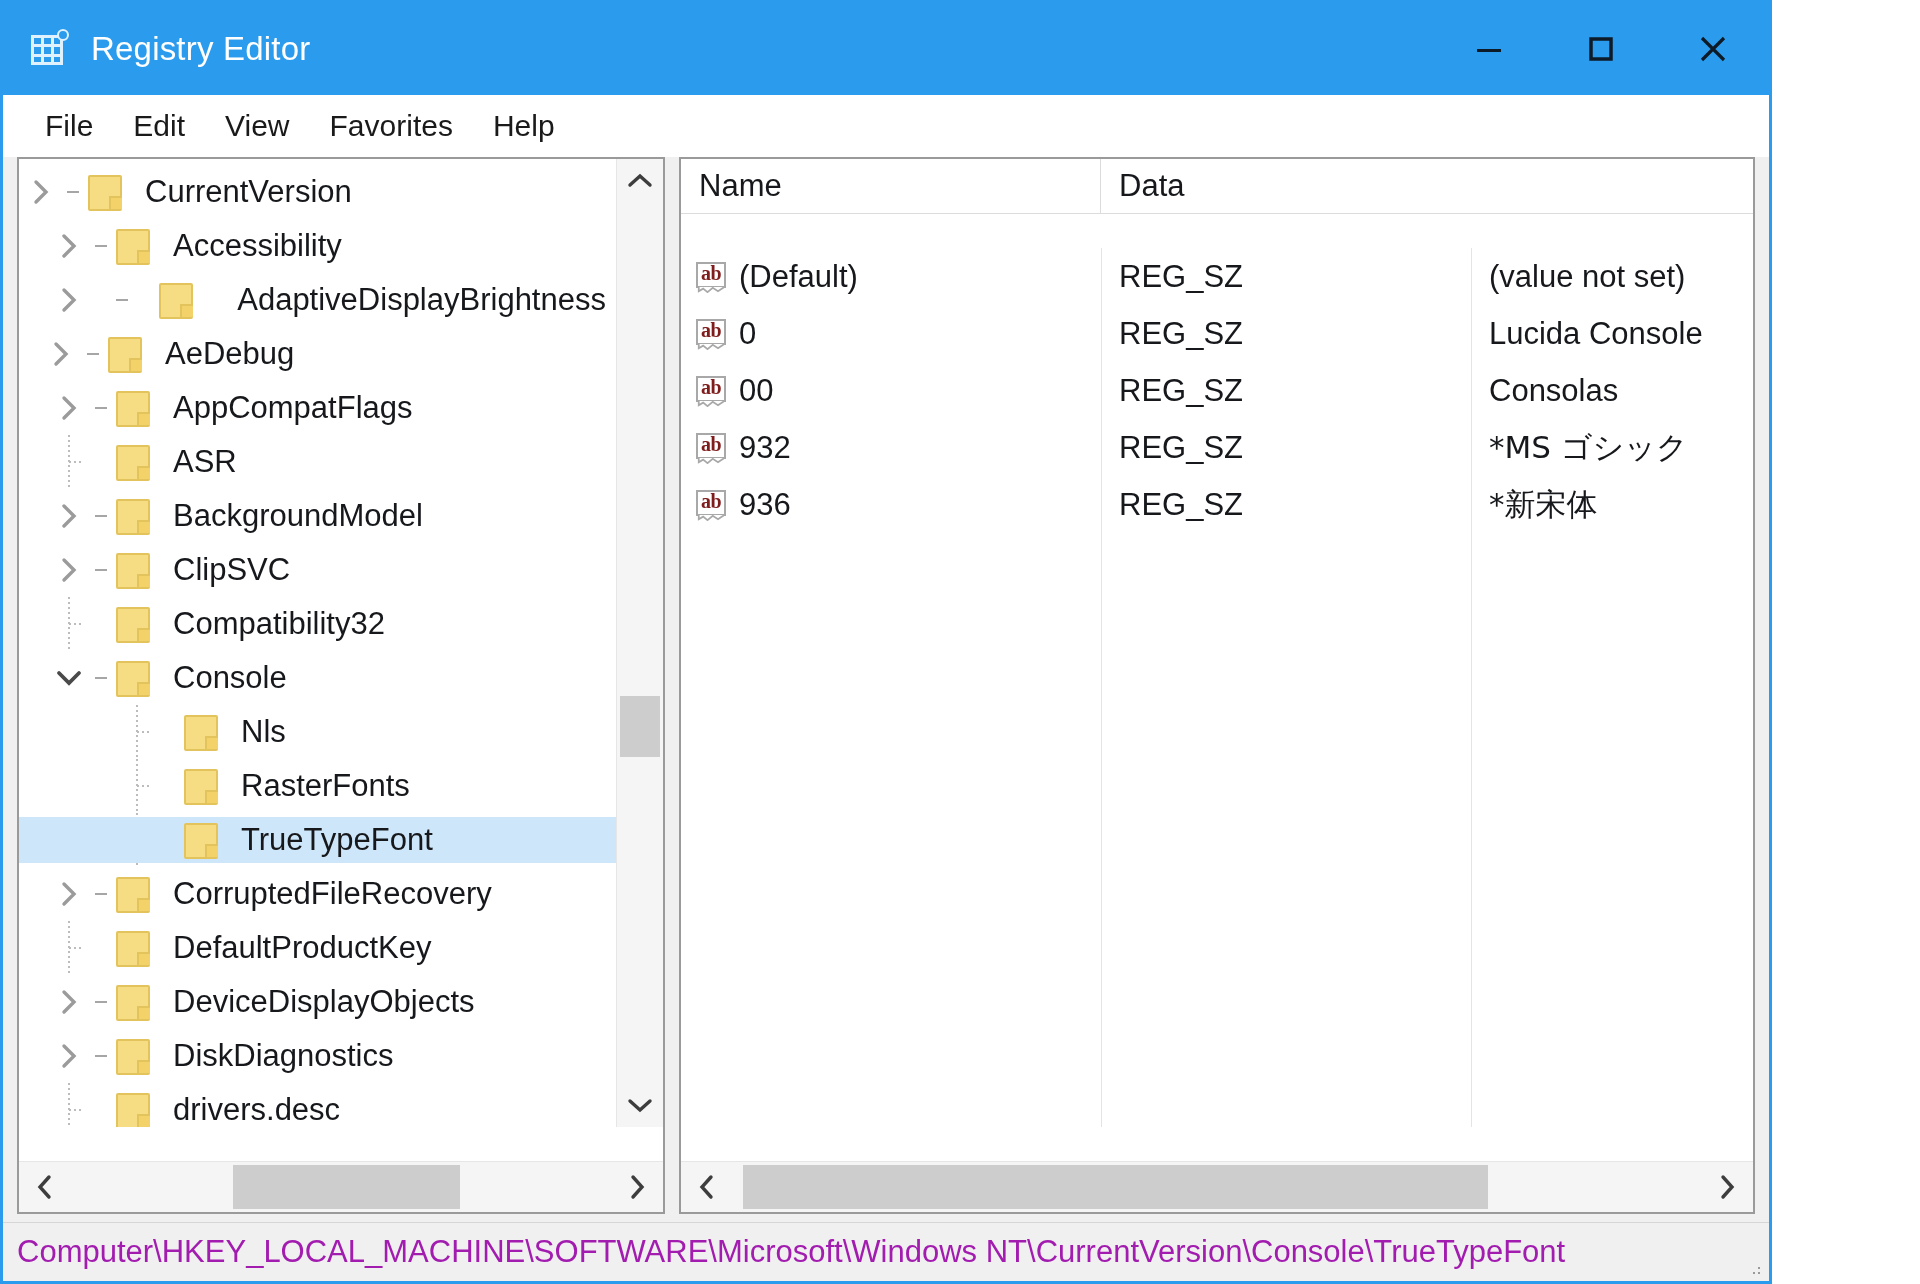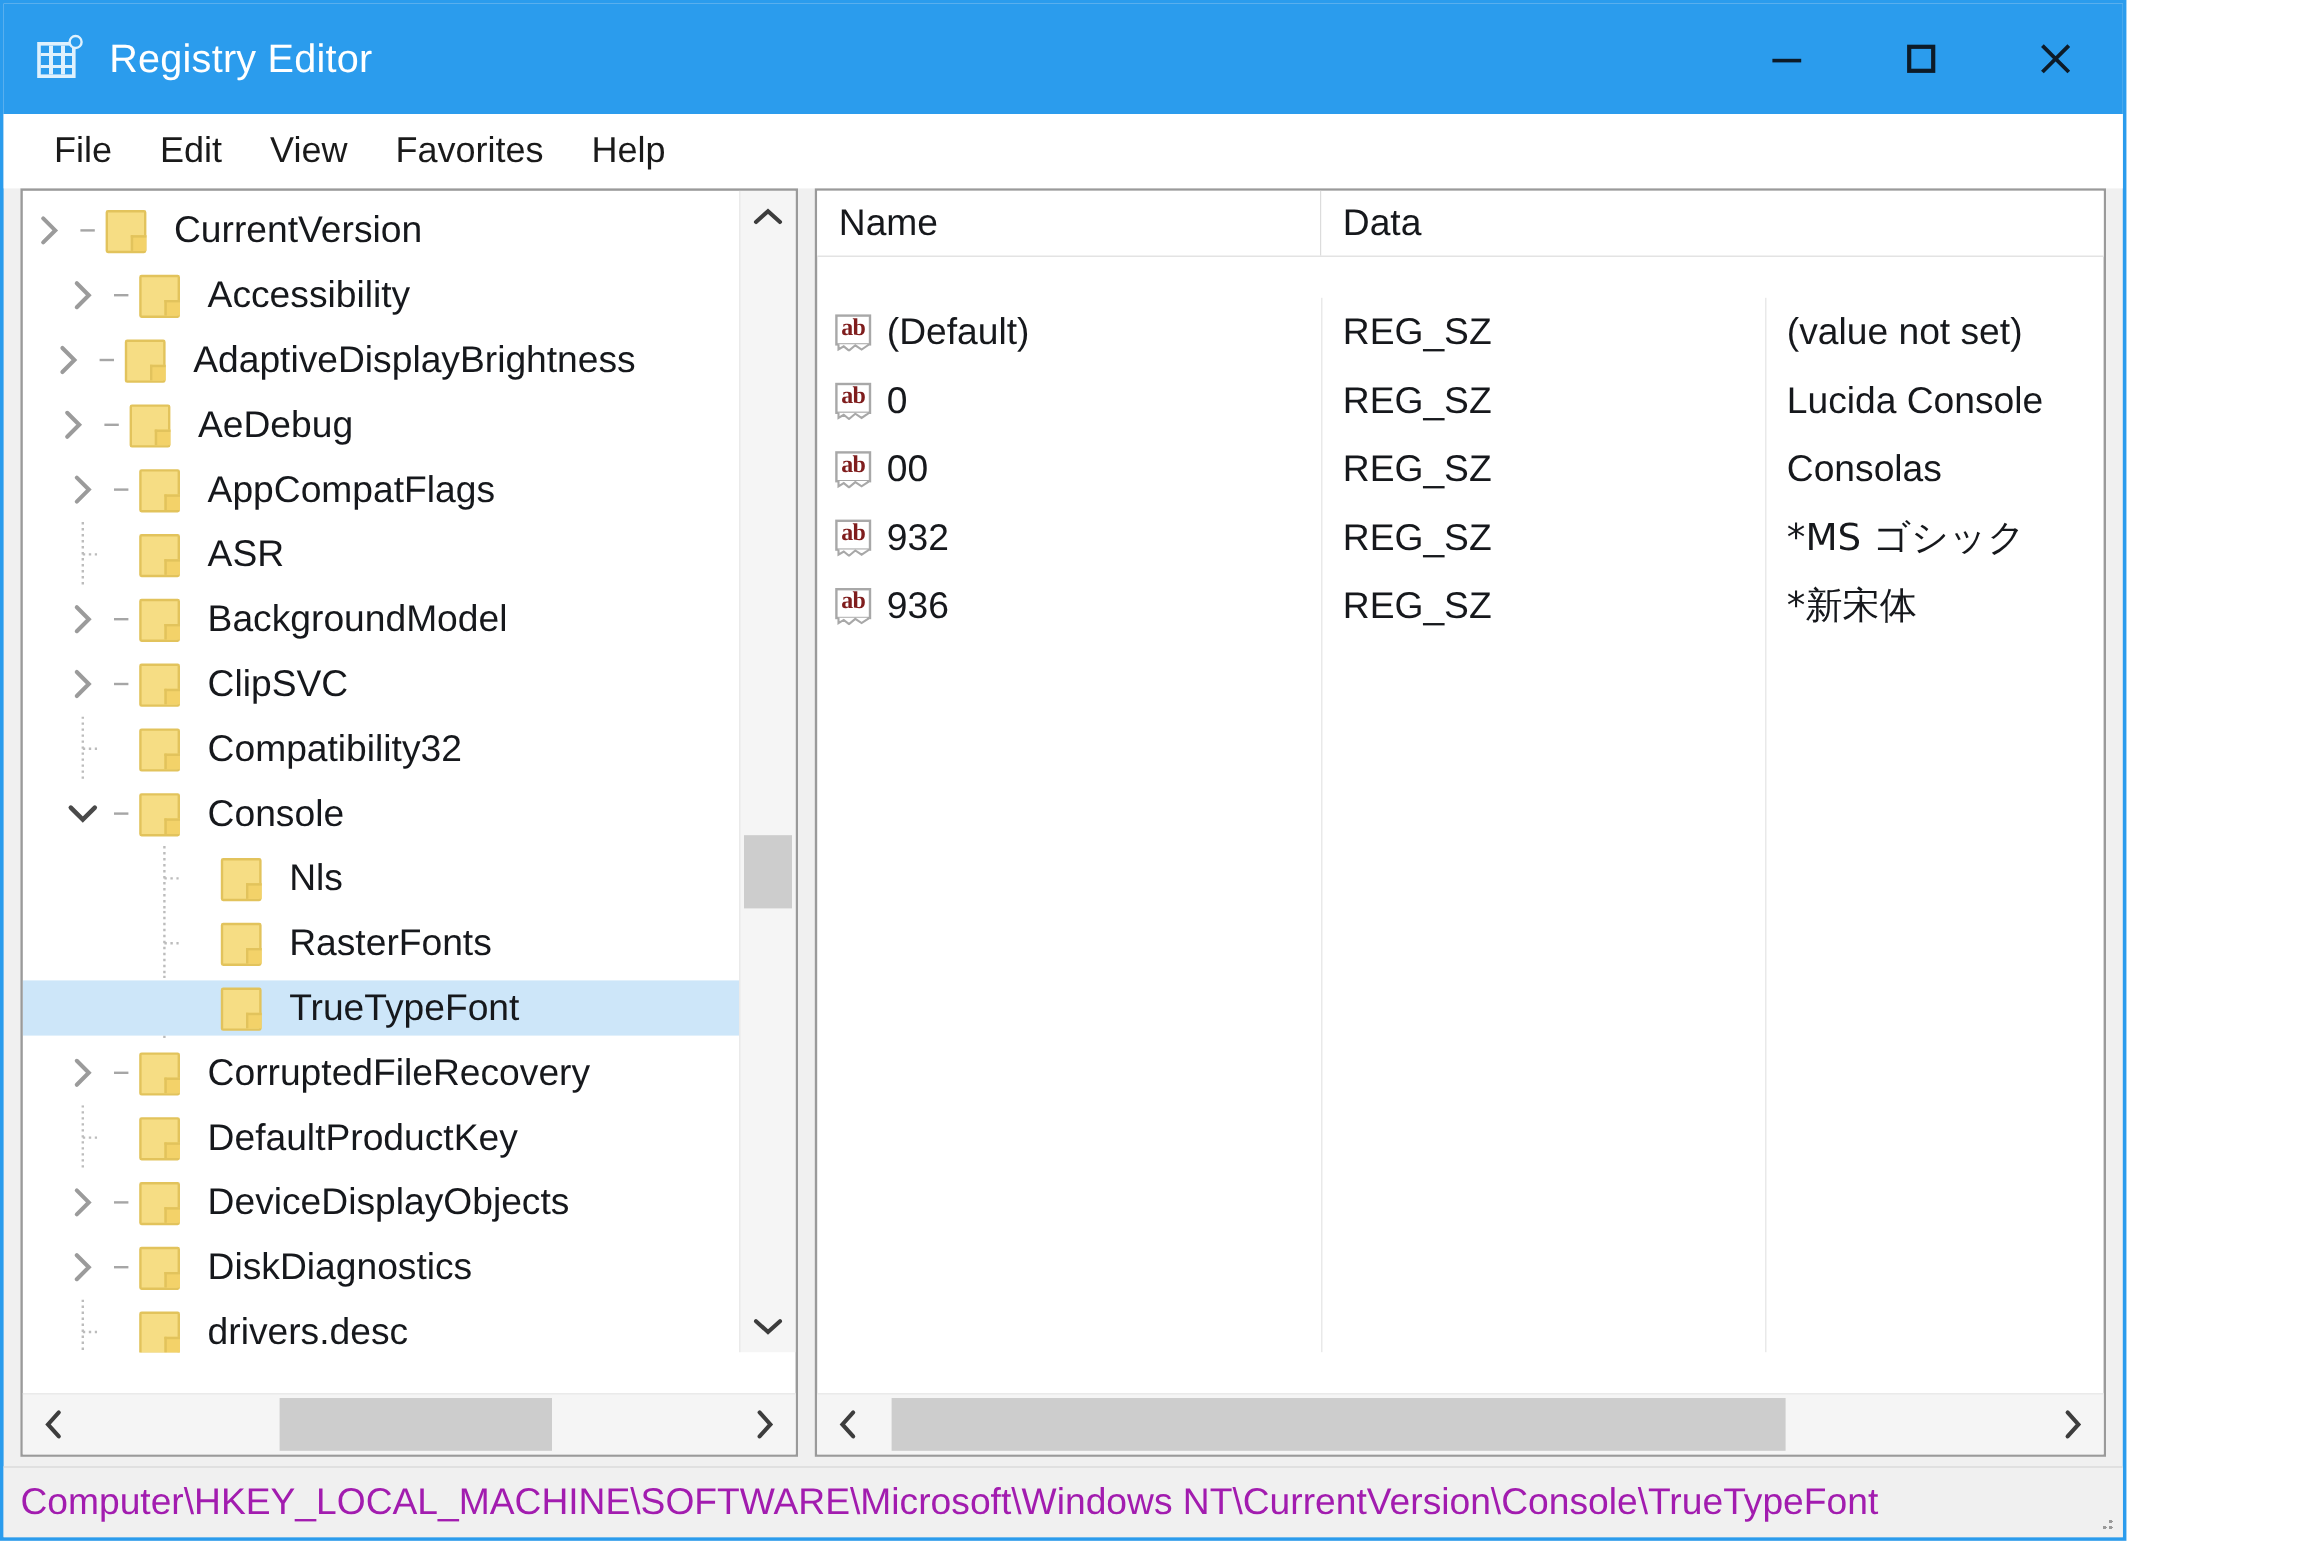--- a/index.html
+++ b/index.html
@@ -433,21 +433,21 @@
               </div>
               <div class="stub">
                 <i></i>
               </div>
               <div class="folder">
                 <div class="body"></div>
                 <div class="flap"></div>
               </div>
               <div class="tree-label">Accessibility</div>
             </div>
-            <div class="tree-row" style="padding-left: 16px;">
+            <div class="tree-row" style="padding-left: 28px; justify-content: space-between;">
               <div class="expander">
                 <svg width="24" height="30" viewBox="0 0 24 30">
                   <path d="M7 5 L17 15 L7 25" stroke="#9b9b9b" stroke-width="3.4" fill="none" stroke-linecap="round"></path>
                 </svg>
               </div>
               <div class="stub">
                 <i></i>
               </div>
               <div class="folder">
                 <div class="body"></div>

